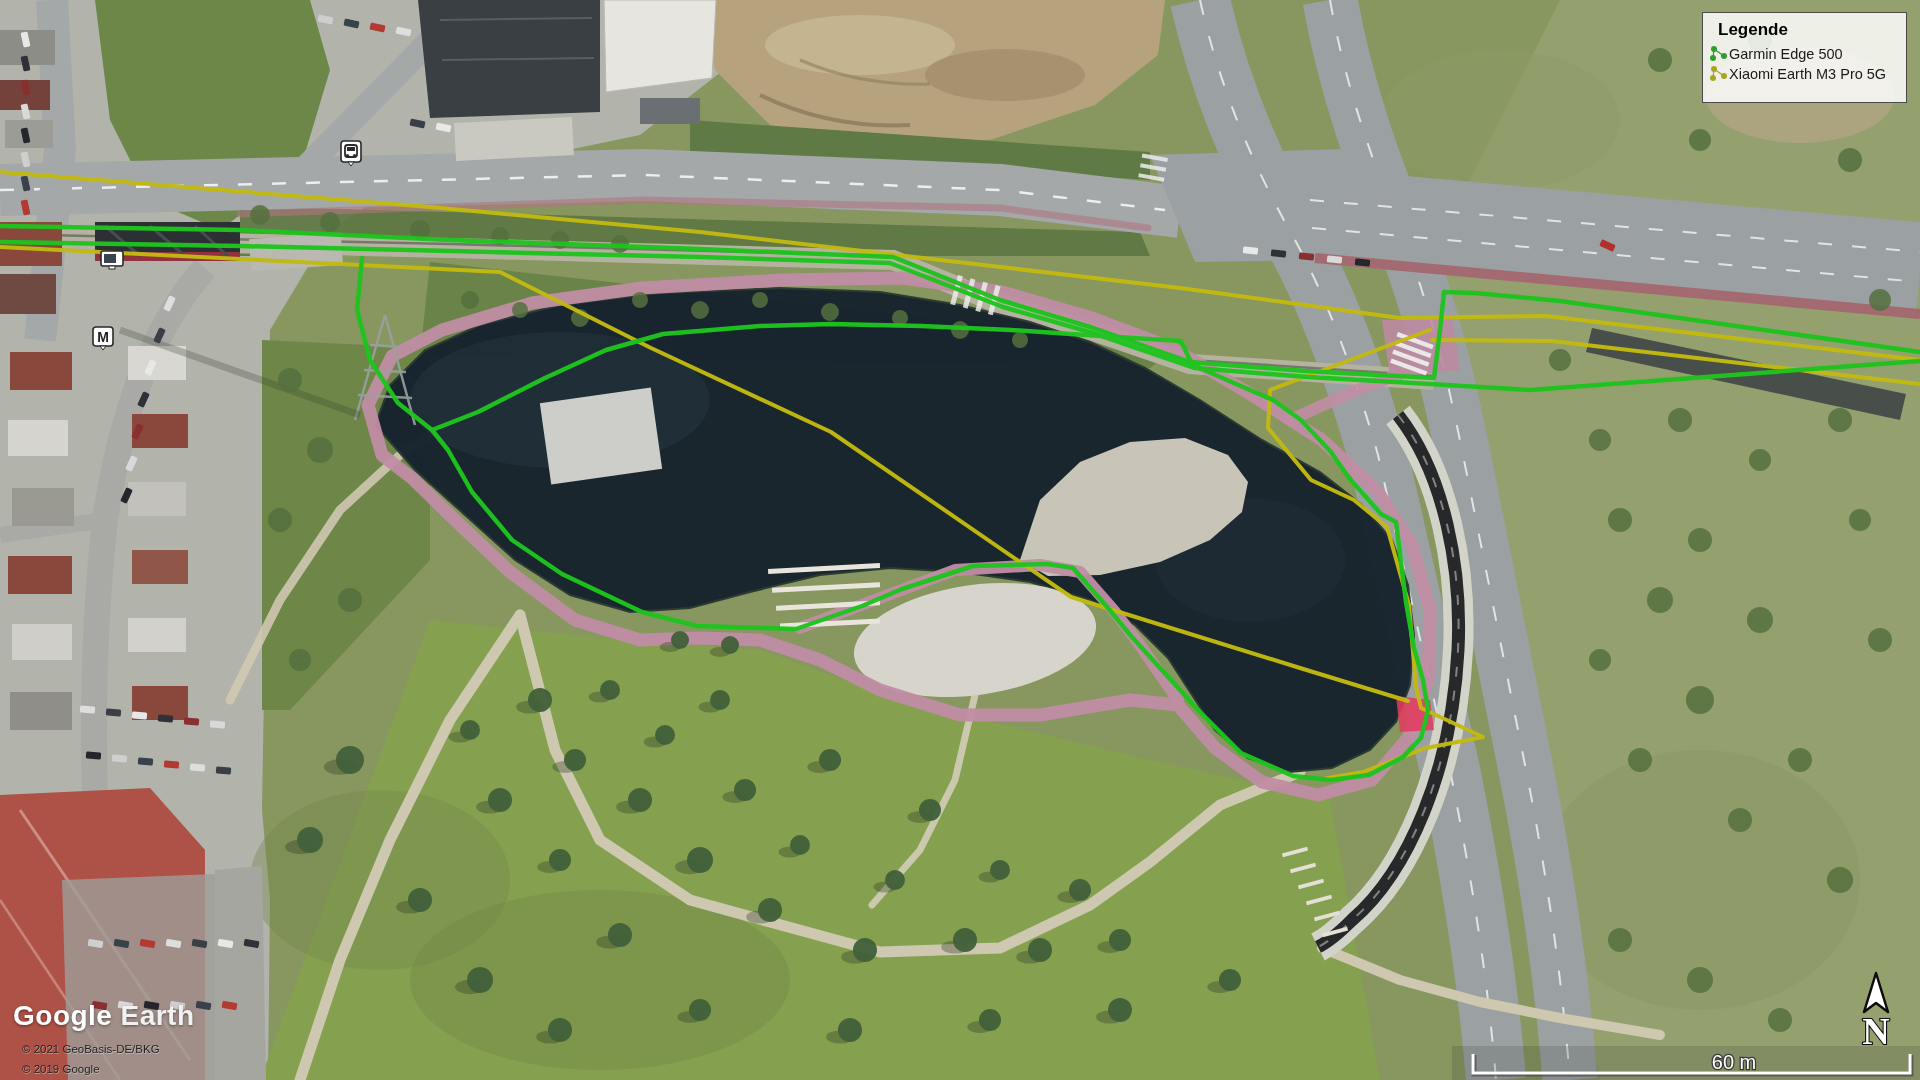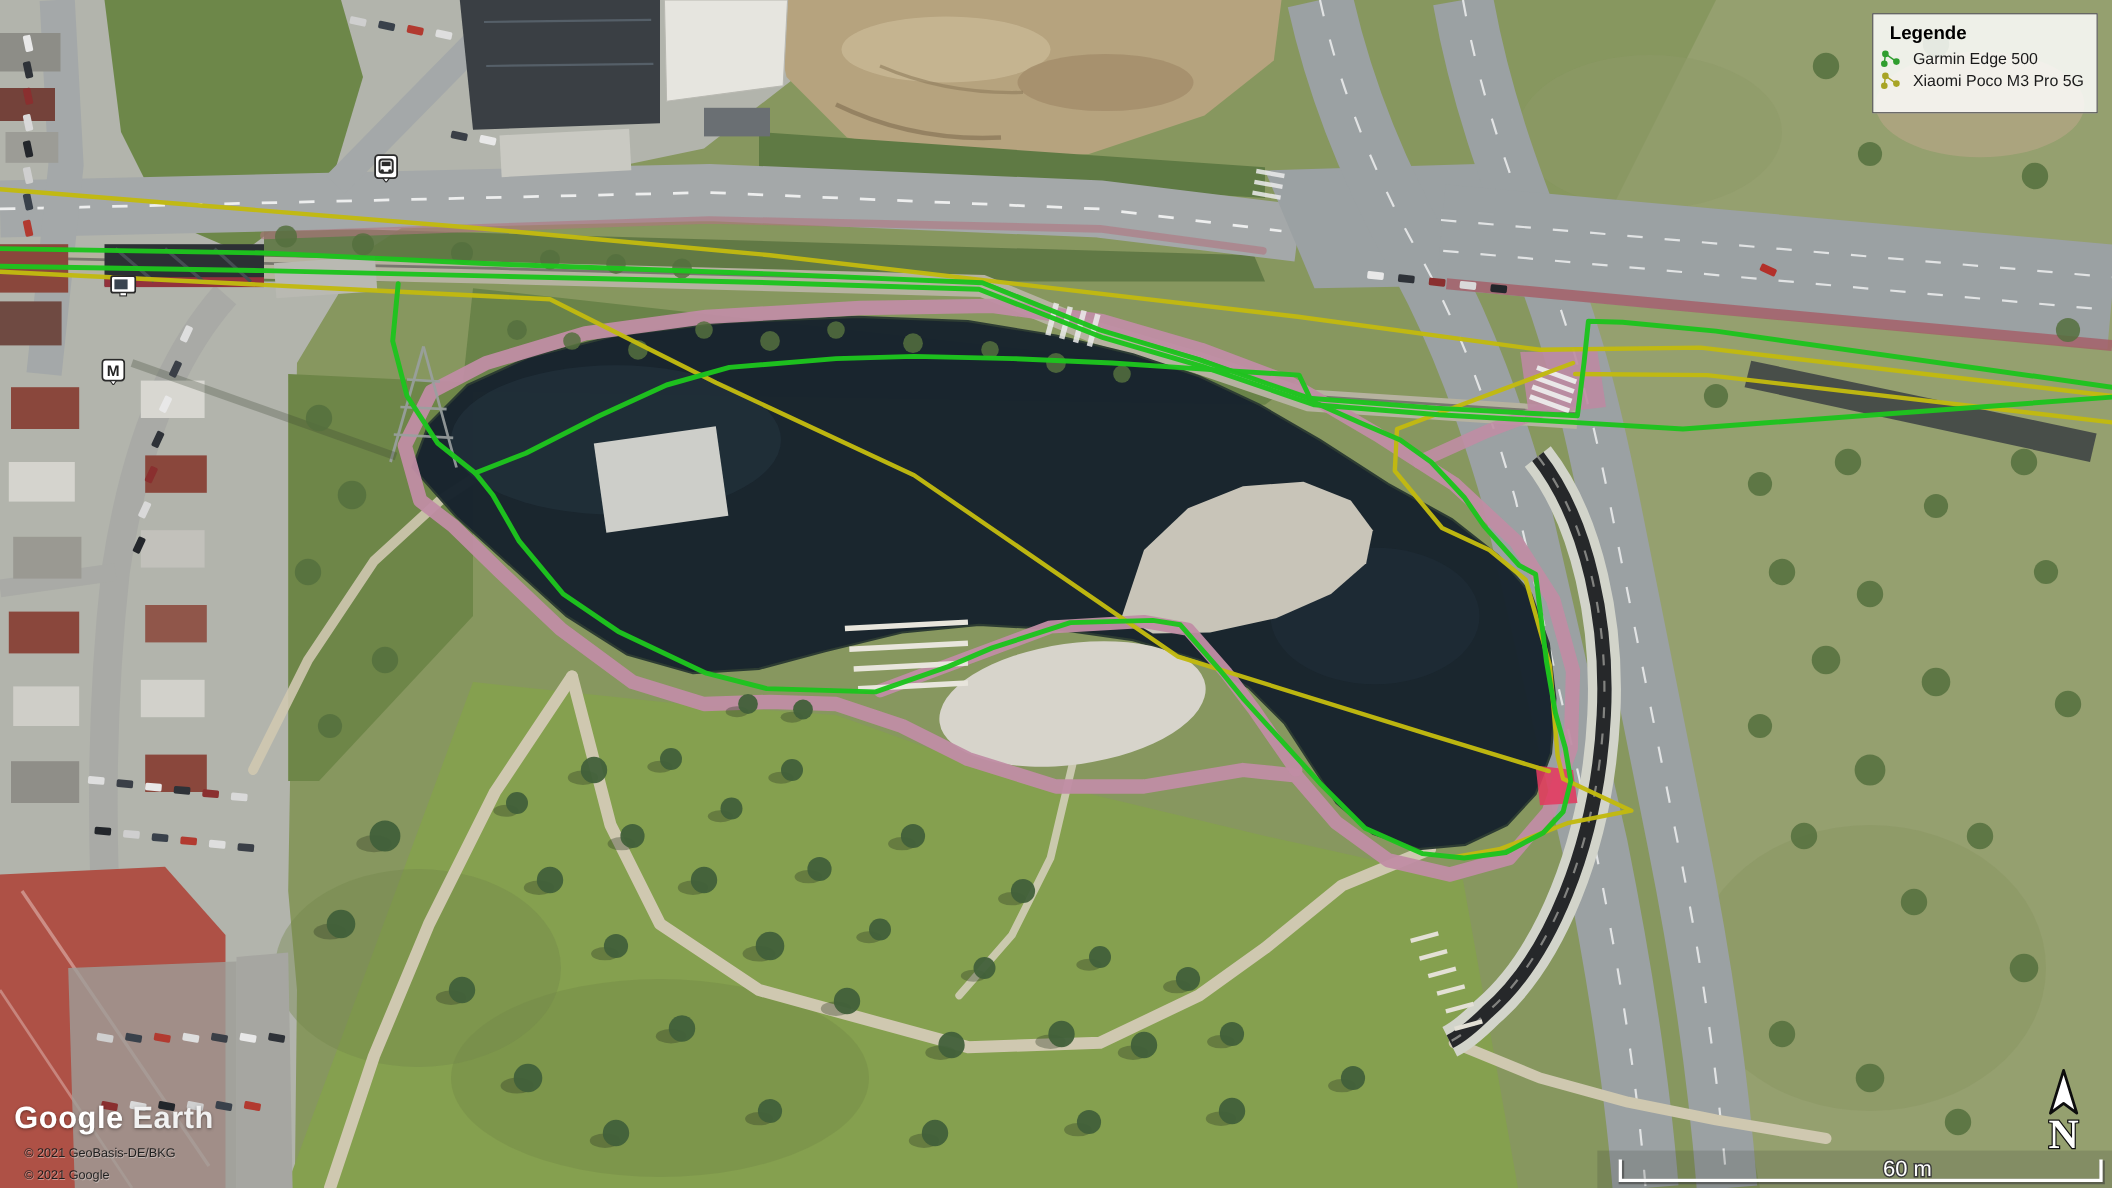--- a/index.html
+++ b/index.html
@@ -9,21 +9,21 @@
     user-select:none;
   }
   #map { position:absolute; left:0; top:0; width:1920px; height:1080px; display:block; }
 
   
   .legend {
     position:absolute; left:1702px; top:12px; width:205px; height:91px;
     background:rgba(255,255,255,0.84); border:1px solid #4a4a4a; box-sizing:border-box;
   }
   .legend-title { font-size:17px; font-weight:bold; color:#000; padding:7px 0 4px 15px; }
-  .legend-item { display:flex; align-items:center; gap:10px; padding:1px 0 2px 6px;
+  .legend-item { display:flex; align-items:center; padding:1px 0 2px 6px;
     font-size:14.5px; color:#1a1a1a; white-space:nowrap; }
   .legend-item svg { flex:0 0 auto; }
 
   
   .watermark { position:absolute; left:13px; top:1000px; font-size:28px; letter-spacing:0.5px;
     text-shadow:0 1px 3px rgba(0,0,0,0.45); white-space:nowrap; }
   .watermark .brand { color:#ffffff; font-weight:600; }
   .watermark .product { color:#f1f1f1; font-weight:700; margin-left:8px; }
   .attribution { position:absolute; left:22px; top:1039px; font-size:11.5px; color:#1f1f1f;
     line-height:20px; text-shadow:0.6px 0.6px 0 rgba(255,255,255,0.38); }
@@ -424,31 +424,31 @@
       <span>Garmin Edge 500</span>
     </div>
     <div class="legend-item">
       <svg width="20" height="17" viewBox="0 0 20 17">
         <line x1="5" y1="4" x2="4" y2="13" stroke-width="1.3" stroke="#a8a425"></line>
         <line x1="5" y1="4" x2="15" y2="11" stroke-width="1.3" stroke="#a8a425"></line>
         <circle cx="5" cy="4" r="3" fill="#a8a425"></circle>
         <circle cx="4" cy="13" r="3" fill="#a8a425"></circle>
         <circle cx="15" cy="11" r="3" fill="#a8a425"></circle>
       </svg>
-      <span>Xiaomi Poco M3 Pro 5G</span>
+      <span>Xiaomi Earth M3 Pro 5G</span>
     </div>
   </div>
 
   <div class="watermark">
     <span class="brand">Google</span><span class="product">Earth</span>
   </div>
 
   <div class="attribution">
     <div>© 2021 GeoBasis-DE/BKG</div>
-    <div>© 2021 Google</div>
+    <div>© 2019 Google</div>
   </div>
 
   <div class="compass">
     <svg width="48" height="80" viewBox="0 0 48 80">
       <polygon points="24,3 36,42 24,33 12,42" fill="#ffffff" stroke="#0d0d0d" stroke-width="2.5" stroke-linejoin="round"></polygon>
       <text x="24" y="74" text-anchor="middle" font-family="Liberation Serif, DejaVu Serif, serif" font-size="38" font-weight="bold" fill="#ffffff" stroke="#0d0d0d" stroke-width="2.2" paint-order="stroke">N</text>
     </svg>
   </div>
 
   <div class="scalebar">

